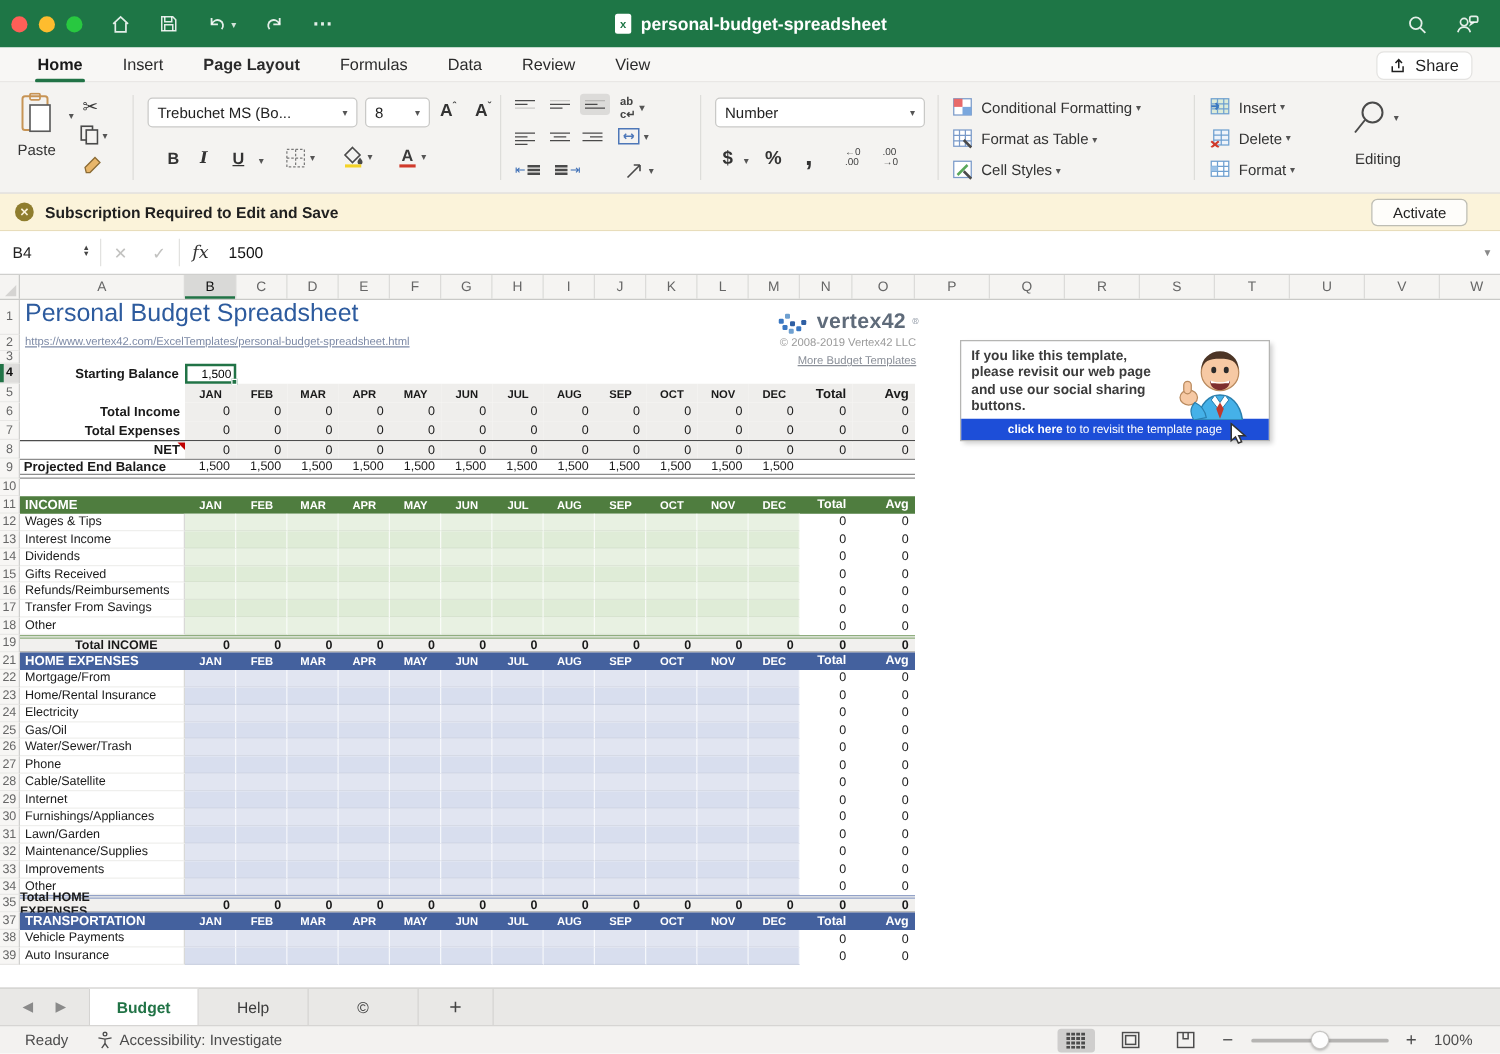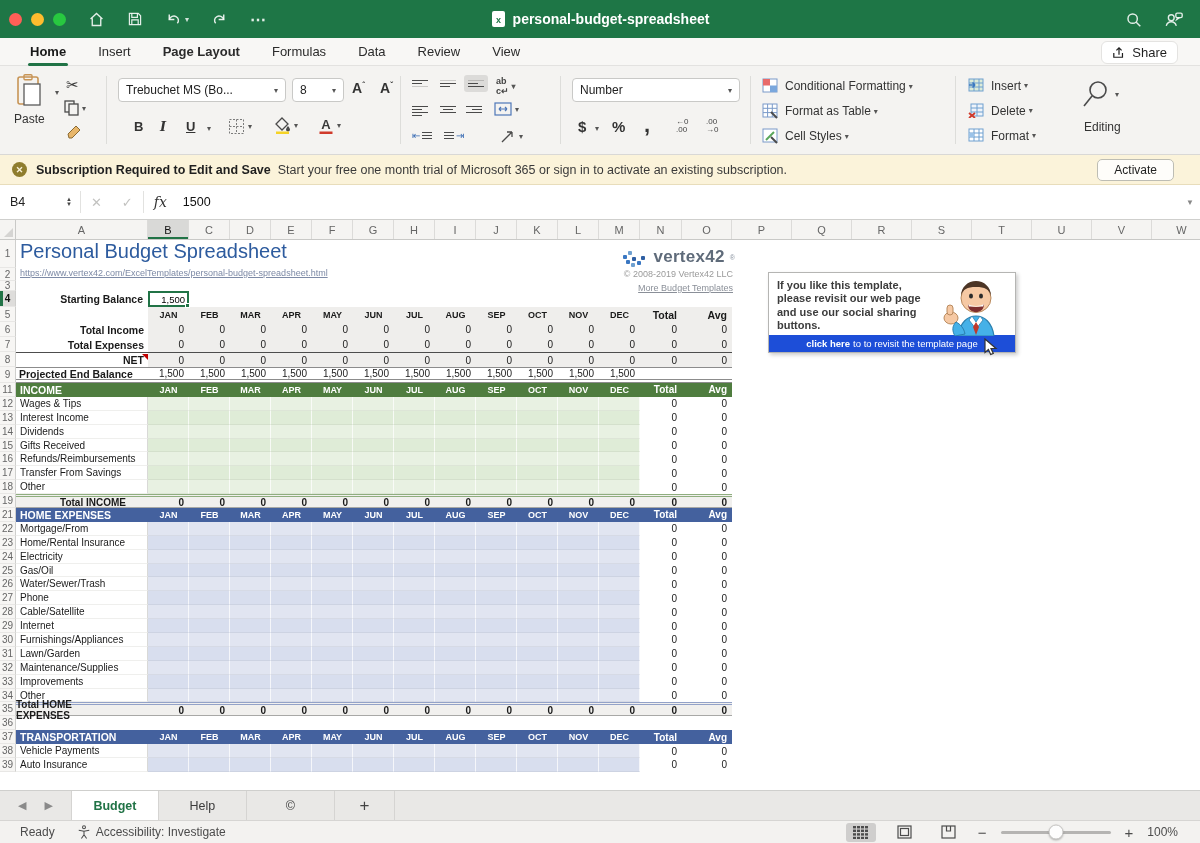--- a/index.html
+++ b/index.html
@@ -418,21 +418,20 @@
           <path d="M10 18 2 28"></path>
         </svg>
       <span class="chev">▾</span>
     </div>
     <div class="abs rlab" style="left:1084px; top:54px;">Editing</div>
   </div>
 
   <div id="banner">
     <span class="bic">✕</span>
     <span class="bt">Subscription Required to Edit and Save</span>
-    <span class="bm">Start your free one month trial of Microsoft 365 or sign in to activate an existing subscription.</span>
     <span id="activate">Activate</span>
   </div>
 
   <div id="fbar">
     <span id="namebox">B4</span>
     <span class="stepper">
         <span>▲</span>
         <span>▼</span>
       </span>
     <span class="fsep"></span>
@@ -581,20 +580,23 @@
             <div class="num" style="flex: 0 0 41px;">1,500</div>
             <div class="num" style="flex: 0 0 41px;">1,500</div>
             <div class="num" style="flex: 0 0 41px;">1,500</div>
             <div class="num" style="flex: 0 0 41px;">1,500</div>
             <div class="num" style="flex: 0 0 41px;">1,500</div>
             <div class="num" style="flex: 0 0 41px;">1,500</div>
             <div class="wN" style="flex: 0 0 42px;"></div>
             <div class="wO" style="flex: 0 0 50px;"></div>
           </div>
         </div>
+        <div class="r" style="height: 14px;">
+          <div class="gut" style="flex: 0 0 16px;">10</div>
+        </div>
         <div class="r" style="height: 13.9px;">
           <div class="gut" style="flex: 0 0 16px;">11</div>
           <div class="band shead" style="background: rgb(79, 125, 63);">
             <div class="cA" style="flex: 0 0 132px;">INCOME</div>
             <div class="mc" style="flex: 0 0 41px;">JAN</div>
             <div class="mc" style="flex: 0 0 41px;">FEB</div>
             <div class="mc" style="flex: 0 0 41px;">MAR</div>
             <div class="mc" style="flex: 0 0 41px;">APR</div>
             <div class="mc" style="flex: 0 0 41px;">MAY</div>
             <div class="mc" style="flex: 0 0 41px;">JUN</div>
@@ -1060,23 +1062,20 @@
             <div class="num" style="flex: 0 0 41px;">0</div>
             <div class="num" style="flex: 0 0 41px;">0</div>
             <div class="num" style="flex: 0 0 41px;">0</div>
             <div class="num" style="flex: 0 0 41px;">0</div>
             <div class="num" style="flex: 0 0 41px;">0</div>
             <div class="num" style="flex: 0 0 41px;">0</div>
             <div class="num" style="flex: 0 0 41px;">0</div>
             <div class="num wN" style="flex: 0 0 42px;">0</div>
             <div class="num wO" style="flex: 0 0 50px;">0</div>
           </div>
-        </div>
-        <div class="r" style="height: 13.9px;">
-          <div class="gut" style="flex: 0 0 16px;">36</div>
         </div>
         <div class="r" style="height: 13.9px;">
           <div class="gut" style="flex: 0 0 16px;">37</div>
           <div class="band shead" style="background: rgb(68, 97, 158);">
             <div class="cA" style="flex: 0 0 132px;">TRANSPORTATION</div>
             <div class="mc" style="flex: 0 0 41px;">JAN</div>
             <div class="mc" style="flex: 0 0 41px;">FEB</div>
             <div class="mc" style="flex: 0 0 41px;">MAR</div>
             <div class="mc" style="flex: 0 0 41px;">APR</div>
             <div class="mc" style="flex: 0 0 41px;">MAY</div>

